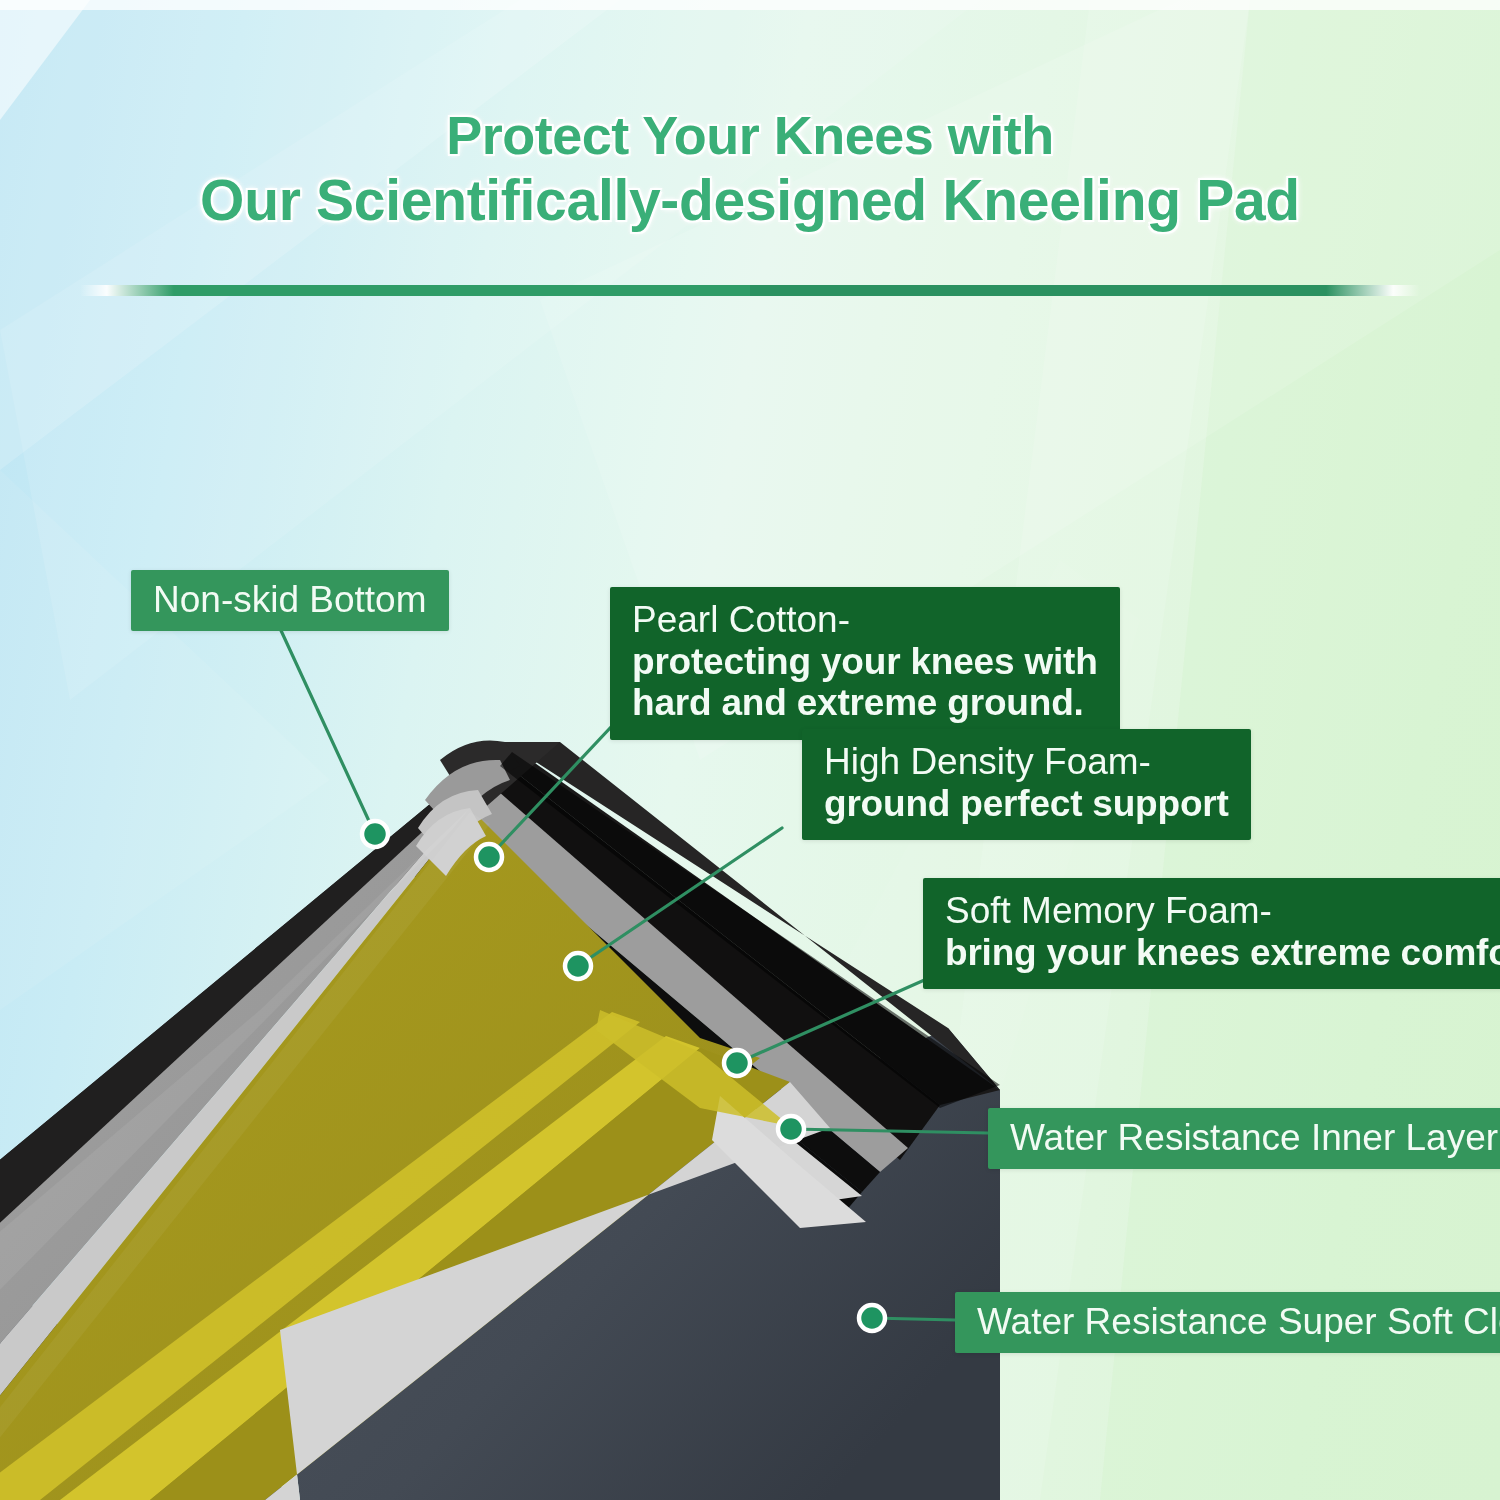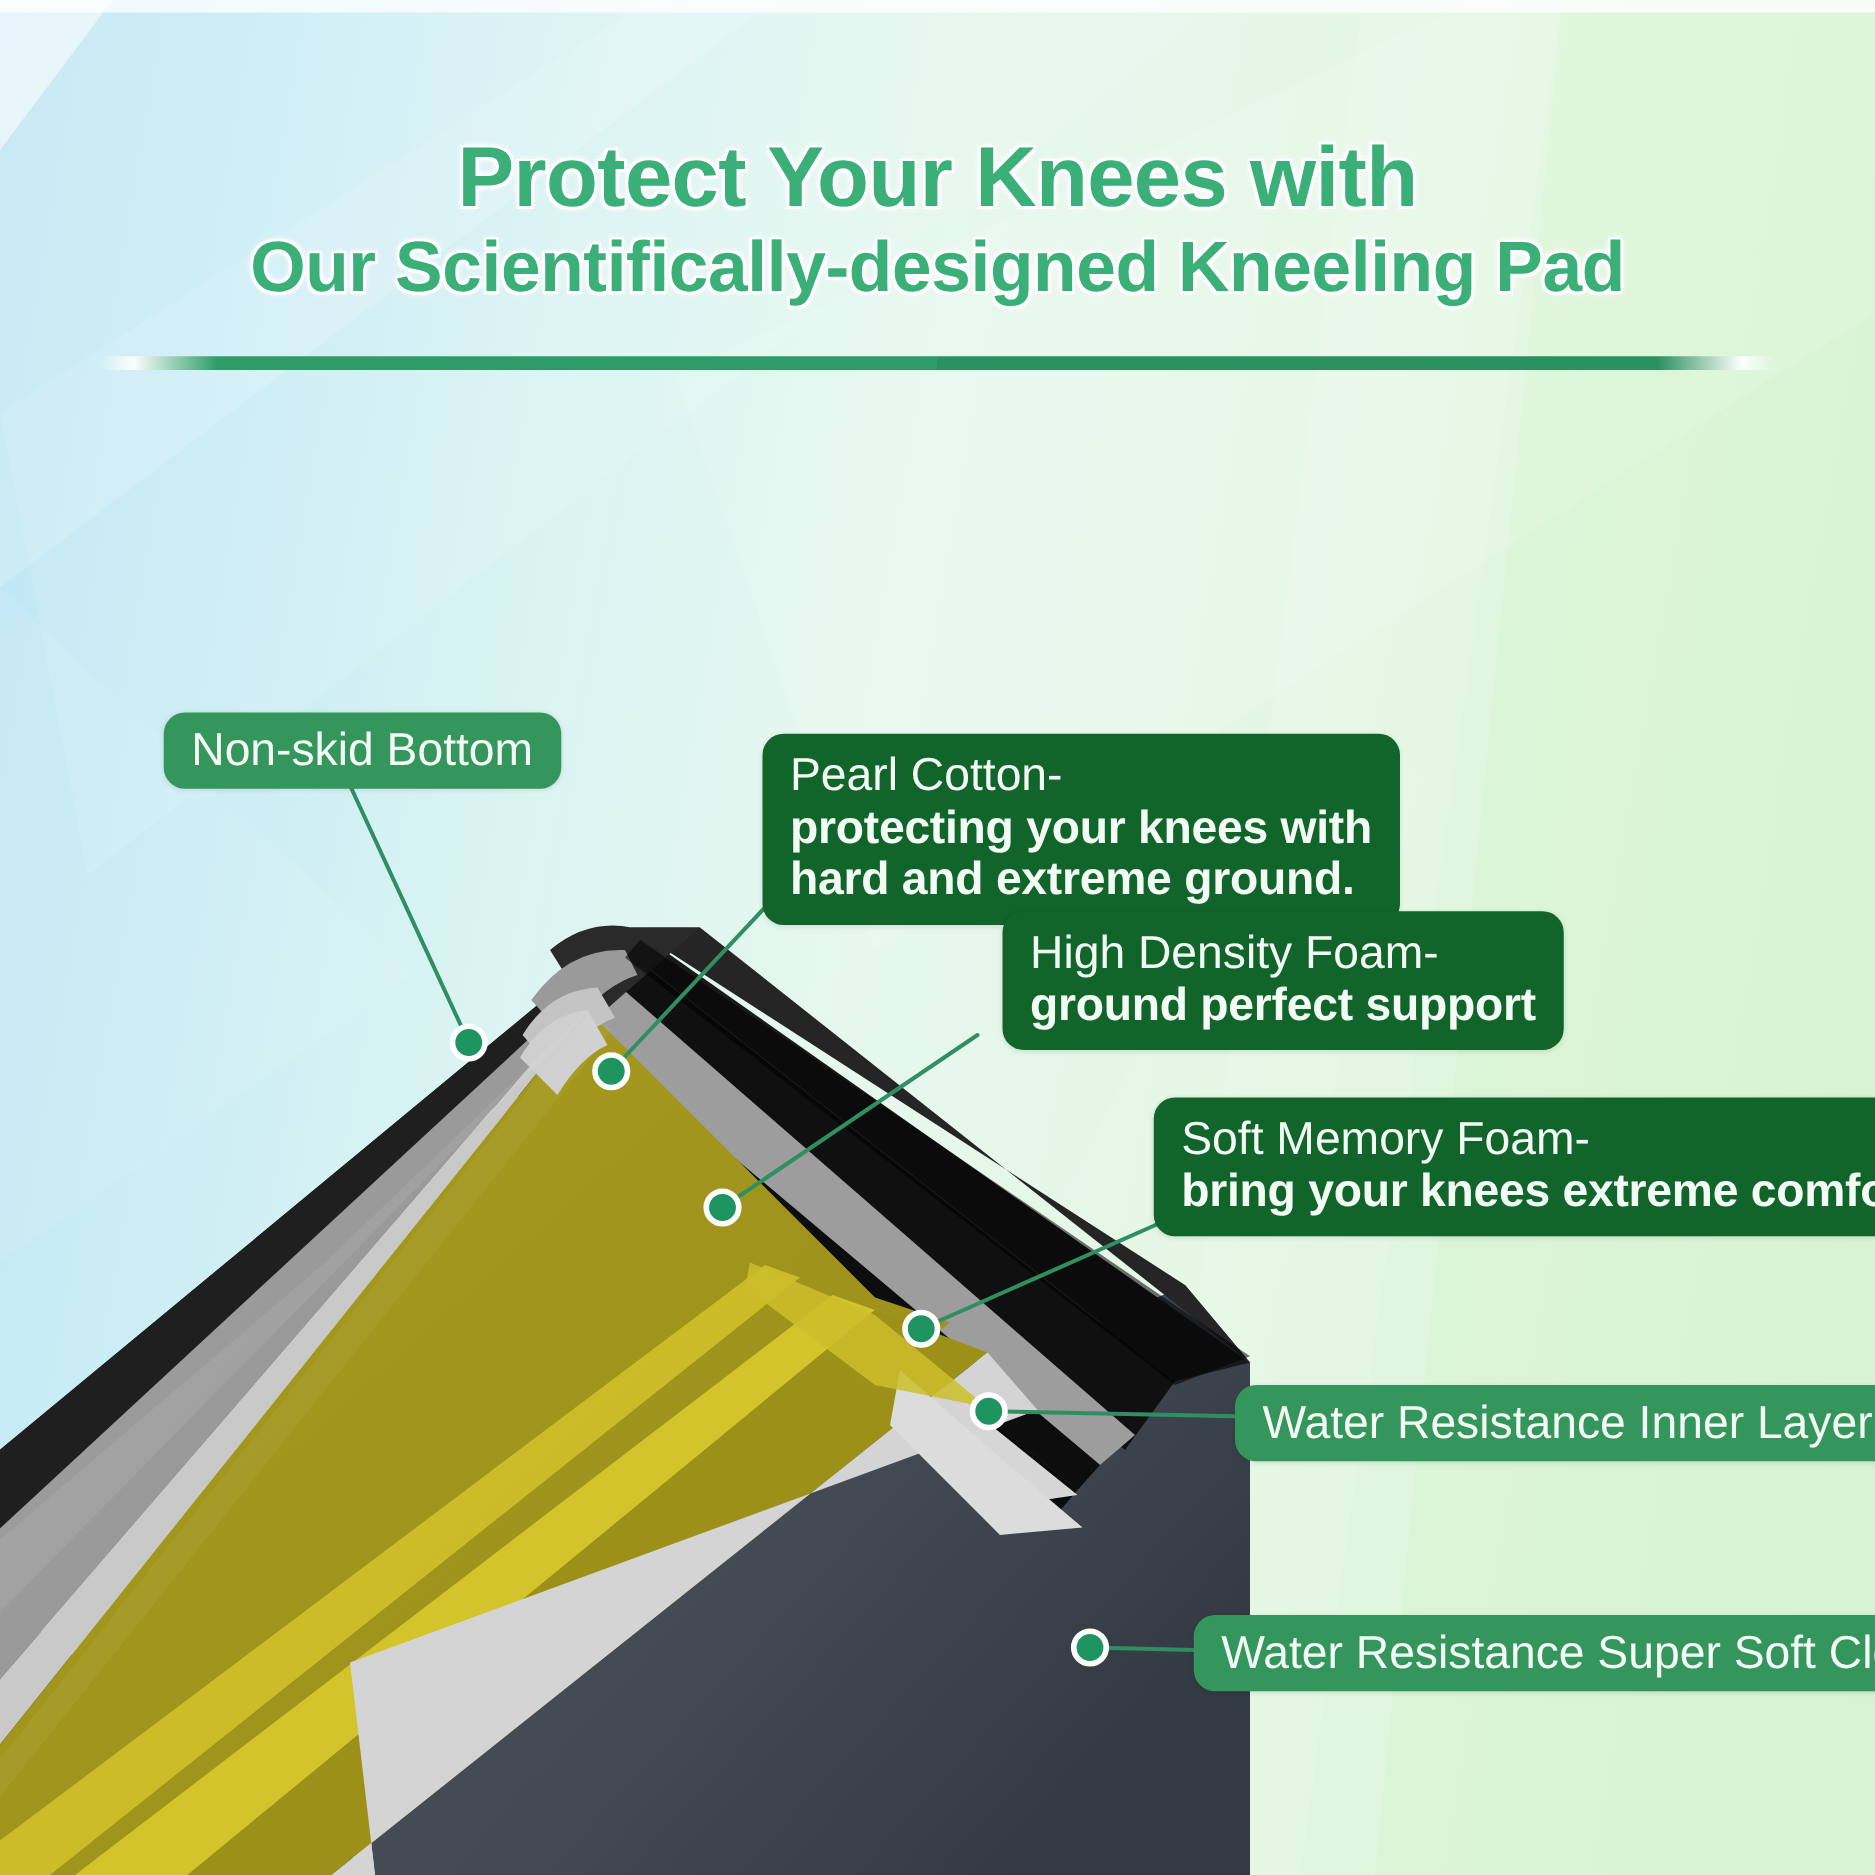--- a/index.html
+++ b/index.html
@@ -19,21 +19,21 @@
 
   
   #bg-facets { position:absolute; inset:0; width:1500px; height:1500px; }
 
   
   .head-wrap {
     position:absolute; left:0; top:108px; width:1500px;
     text-align:center; pointer-events:none;
   }
   .head-l1 {
-    font-size:68px; font-weight:bold; letter-spacing:-0.5px;
+    font-size:54px; font-weight:bold; letter-spacing:-0.5px;
     color:#3aaf78; line-height:1.02;
     text-shadow:
       0 0 7px #ffffff, 0 0 7px #ffffff, 0 0 4px #ffffff,
       2px 2px 0 rgba(255,255,255,.95), -2px -2px 0 rgba(255,255,255,.95),
       2px -2px 0 rgba(255,255,255,.95), -2px 2px 0 rgba(255,255,255,.95);
   }
   .head-l2 {
     margin-top:8px;
     font-size:57px; font-weight:bold; letter-spacing:-0.3px;
     color:#3aaf78; line-height:1.05;
@@ -54,21 +54,21 @@
   
   #product { position:absolute; left:0; top:0; width:1500px; height:1500px; }
 
   
   #leaders { position:absolute; left:0; top:0; width:1500px; height:1500px; }
 
   
   .label {
     position:absolute;
     color:#f2fbf4;
-    border-radius:17px;
+    border-radius:2px;
     box-shadow:0 1px 4px rgba(0,0,0,.10);
     white-space:nowrap;
   }
   .label.light { background:#34965c; }
   .label.dark  { background:#11642a; }
 
   .label.one-line {
     padding:11px 22px 13px 22px;
     font-size:37px; line-height:1.0;
   }

